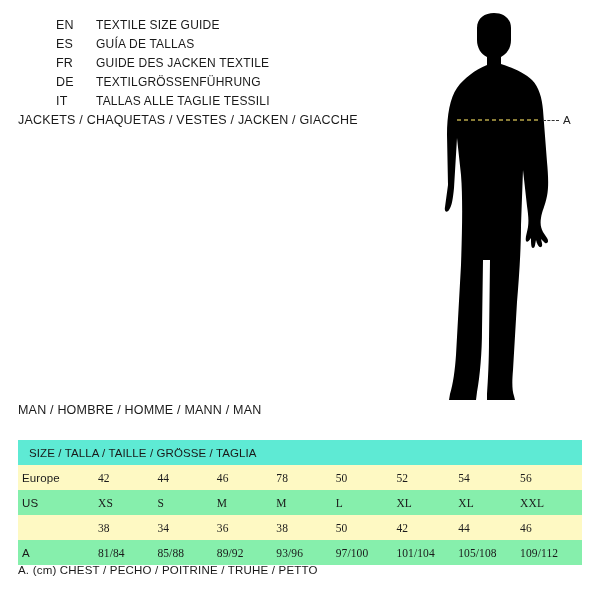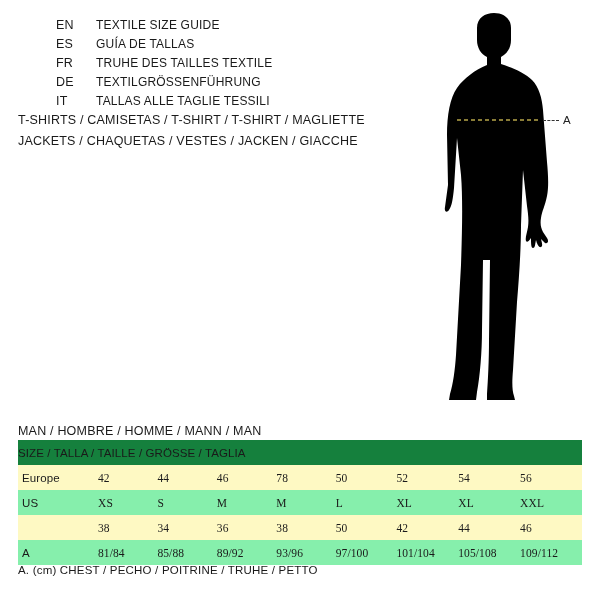--- a/index.html
+++ b/index.html
@@ -83,42 +83,42 @@
     top: 110px;
     width: 16px;
     height: 1px;
     border-top: 1.5px dashed #333;
   }
 
   
   .man-title {
     position: absolute;
     left: 18px;
-    top: 424px;
+    top: 403px;
     font-size: 12.5px;
     letter-spacing: 0.2px;
   }
   table.size-table {
     position: absolute;
     left: 18px;
     top: 440px;
     width: 564px;
     border-collapse: collapse;
     font-size: 11.5px;
   }
   table.size-table td {
     padding: 4px 0 4px 0;
     height: 17px;
     vertical-align: middle;
     letter-spacing: 0.1px;
   }
   tr.row-head td {
-    background: #15803d;
-    font-size: 11.5px;
-    padding-left: 0;
+    background: #5eead4;
+    font-size: 11.5px;
+    padding-left: 11px;
   }
   tr.row-shade td {
     background: #fef9c3;
   }
   tr.row-plain td {
     background: #86efac;
   }
   .col-label {
     width: 86px;
     padding-left: 4px !important;
@@ -145,34 +145,33 @@
     <div class="lang-row">
       <span class="lang-code">EN</span>
       <span class="lang-text">TEXTILE SIZE GUIDE</span>
     </div>
     <div class="lang-row">
       <span class="lang-code">ES</span>
       <span class="lang-text">GUÍA DE TALLAS</span>
     </div>
     <div class="lang-row">
       <span class="lang-code">FR</span>
-      <span class="lang-text">TRUHE DES TAILLES TEXTILE</span>
+      <span class="lang-text">GUIDE DES JACKEN TEXTILE</span>
     </div>
     <div class="lang-row">
       <span class="lang-code">DE</span>
       <span class="lang-text">TEXTILGRÖSSENFÜHRUNG</span>
     </div>
     <div class="lang-row">
       <span class="lang-code">IT</span>
       <span class="lang-text">TALLAS ALLE TAGLIE TESSILI</span>
     </div>
   </div>
 
   <div class="category-block">
-    <div class="category-line">T-SHIRTS / CAMISETAS / T-SHIRT / T-SHIRT / MAGLIETTE</div>
     <div class="category-line">JACKETS / CHAQUETAS / VESTES / JACKEN / GIACCHE</div>
   </div>
 
   <div class="figure-wrap">
     <svg class="figure-svg" width="205" height="400" viewBox="0 0 205 400">
       <path fill="#000000" d="
         M 82 18
         C 82 8, 90 3, 99 3
         C 108 3, 116 8, 116 18
         L 116 30

